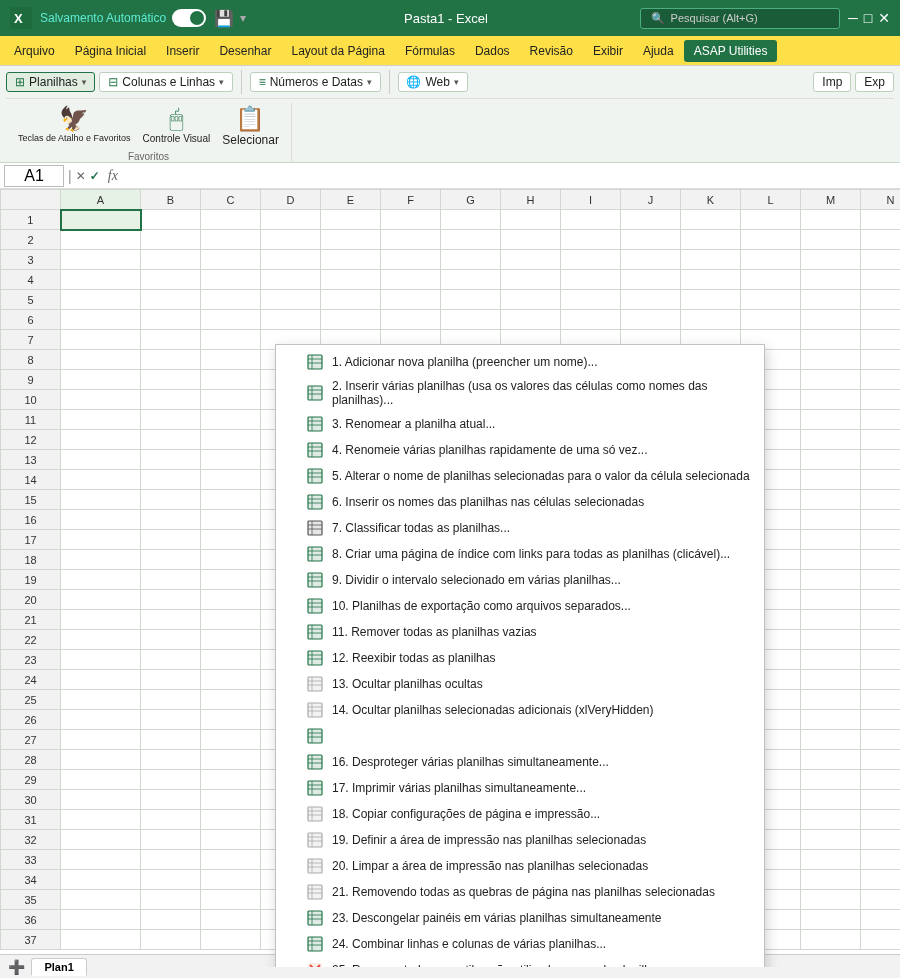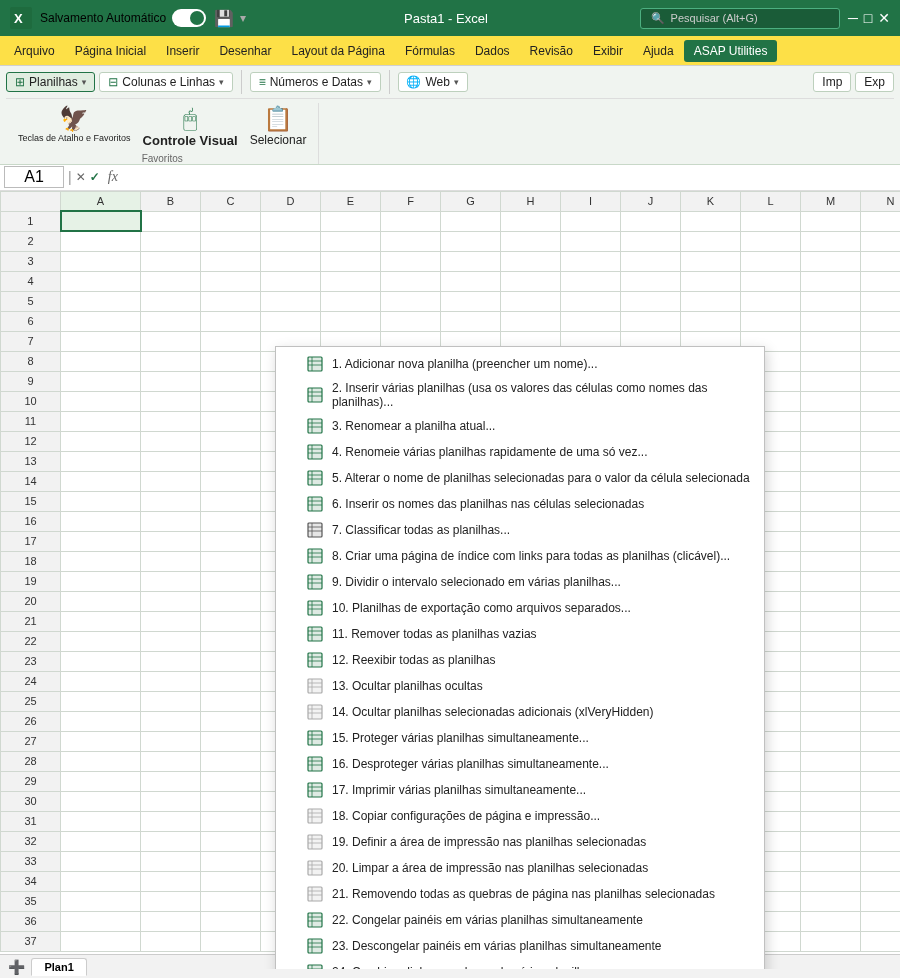--- a/index.html
+++ b/index.html
@@ -200,21 +200,21 @@
     .sheet-tab.active { background: #fff; font-weight: bold; border-bottom: 1px solid #fff; margin-bottom: -1px; }
   </style>
 </head>
 <body>
 
 <div id="titlebar">
   <svg width="22" height="22" viewBox="0 0 22 22" style="margin-right:8px">
     <rect width="22" height="22" rx="2" fill="#1e6b3e"></rect>
     <text x="4" y="16" font-size="13" fill="white" font-weight="bold" font-family="Arial">X</text>
   </svg>
-  <span style="font-size:12px;margin-right:6px;color:#000000;">Salvamento Automático</span>
+  <span style="font-size:12px;margin-right:6px;color:#5eead4;">Salvamento Automático</span>
   <div class="toggle-switch"></div>
   <span style="color:white;font-size:16px;margin-right:6px;">💾</span>
   <span style="color:#aaa;margin-right:6px;">▾</span>
   <span style="flex:1;text-align:center;font-size:13px;color:#fff;">Pasta1 - Excel</span>
   <div class="search-bar">
     <span>🔍</span>
     <span style="color:#ccc;font-size:11px;">Pesquisar (Alt+G)</span>
   </div>
   <div style="display:flex;gap:6px;margin-left:8px;">
     <span style="color:white;cursor:pointer;font-size:14px;">─</span>
@@ -274,21 +274,21 @@
   <div class="ribbon-groups">
     <div class="ribbon-group">
       <div class="ribbon-group-btns">
         <div class="ribbon-icon-btn">
           <span class="ribbon-icon">🦅</span>
           <span class="ribbon-icon-label" style="font-size:9px;">Teclas de Atalho
 e Favoritos</span>
         </div>
         <div class="ribbon-icon-btn">
           <span class="ribbon-icon">🖱</span>
-          <span class="ribbon-icon-label" style="font-size:13px;font-weight:bold;">Controle Visual</span>
+          <span class="ribbon-icon-label" style="font-size:10px;">Controle Visual</span>
         </div>
         <div class="ribbon-icon-btn">
           <span class="ribbon-icon">📋</span>
           <span class="ribbon-icon-label" style="font-size:12px;">Selecionar</span>
         </div>
       </div>
       <span class="ribbon-group-label">Favoritos</span>
     </div>
   </div>
 </div>
@@ -1128,21 +1128,20 @@
       <div class="dropdown-item">
         <span class="item-icon">
           <svg width="16" height="16" viewBox="0 0 16 16">
             <rect x="1" y="1" width="14" height="14" rx="1" fill="#217346" opacity="0.15"></rect>
             <rect x="1" y="1" width="14" height="14" rx="1" fill="none" stroke="#217346" stroke-width="1.2"></rect>
             <line x1="1" y1="5" x2="15" y2="5" stroke="#217346" stroke-width="0.8"></line>
             <line x1="1" y1="9" x2="15" y2="9" stroke="#217346" stroke-width="0.8"></line>
             <line x1="5" y1="1" x2="5" y2="15" stroke="#217346" stroke-width="0.8"></line>
           </svg>
         </span>
-        <span class="item-text">15. Proteger várias planilhas simultaneamente...</span>
       </div>
       <div class="dropdown-item">
         <span class="item-icon">
           <svg width="16" height="16" viewBox="0 0 16 16">
             <rect x="1" y="1" width="14" height="14" rx="1" fill="#217346" opacity="0.15"></rect>
             <rect x="1" y="1" width="14" height="14" rx="1" fill="none" stroke="#217346" stroke-width="1.2"></rect>
             <line x1="1" y1="5" x2="15" y2="5" stroke="#217346" stroke-width="0.8"></line>
             <line x1="1" y1="9" x2="15" y2="9" stroke="#217346" stroke-width="0.8"></line>
             <line x1="5" y1="1" x2="5" y2="15" stroke="#217346" stroke-width="0.8"></line>
           </svg>
@@ -1212,32 +1211,20 @@
       <div class="dropdown-item">
         <span class="item-icon">
           <svg width="16" height="16" viewBox="0 0 16 16">
             <rect x="1" y="1" width="14" height="14" rx="1" fill="#217346" opacity="0.15"></rect>
             <rect x="1" y="1" width="14" height="14" rx="1" fill="none" stroke="#217346" stroke-width="1.2"></rect>
             <line x1="1" y1="5" x2="15" y2="5" stroke="#217346" stroke-width="0.8"></line>
             <line x1="1" y1="9" x2="15" y2="9" stroke="#217346" stroke-width="0.8"></line>
             <line x1="5" y1="1" x2="5" y2="15" stroke="#217346" stroke-width="0.8"></line>
           </svg>
         </span>
-        <span class="item-text">22. Congelar painéis em várias planilhas simultaneamente</span>
-      </div>
-      <div class="dropdown-item">
-        <span class="item-icon">
-          <svg width="16" height="16" viewBox="0 0 16 16">
-            <rect x="1" y="1" width="14" height="14" rx="1" fill="#217346" opacity="0.15"></rect>
-            <rect x="1" y="1" width="14" height="14" rx="1" fill="none" stroke="#217346" stroke-width="1.2"></rect>
-            <line x1="1" y1="5" x2="15" y2="5" stroke="#217346" stroke-width="0.8"></line>
-            <line x1="1" y1="9" x2="15" y2="9" stroke="#217346" stroke-width="0.8"></line>
-            <line x1="5" y1="1" x2="5" y2="15" stroke="#217346" stroke-width="0.8"></line>
-          </svg>
-        </span>
         <span class="item-text">23. Descongelar painéis em várias planilhas simultaneamente</span>
       </div>
       <div class="dropdown-item">
         <span class="item-icon">
           <svg width="16" height="16" viewBox="0 0 16 16">
             <rect x="1" y="1" width="14" height="14" rx="1" fill="#217346" opacity="0.15"></rect>
             <rect x="1" y="1" width="14" height="14" rx="1" fill="none" stroke="#217346" stroke-width="1.2"></rect>
             <line x1="1" y1="5" x2="15" y2="5" stroke="#217346" stroke-width="0.8"></line>
             <line x1="1" y1="9" x2="15" y2="9" stroke="#217346" stroke-width="0.8"></line>
             <line x1="5" y1="1" x2="5" y2="15" stroke="#217346" stroke-width="0.8"></line>

